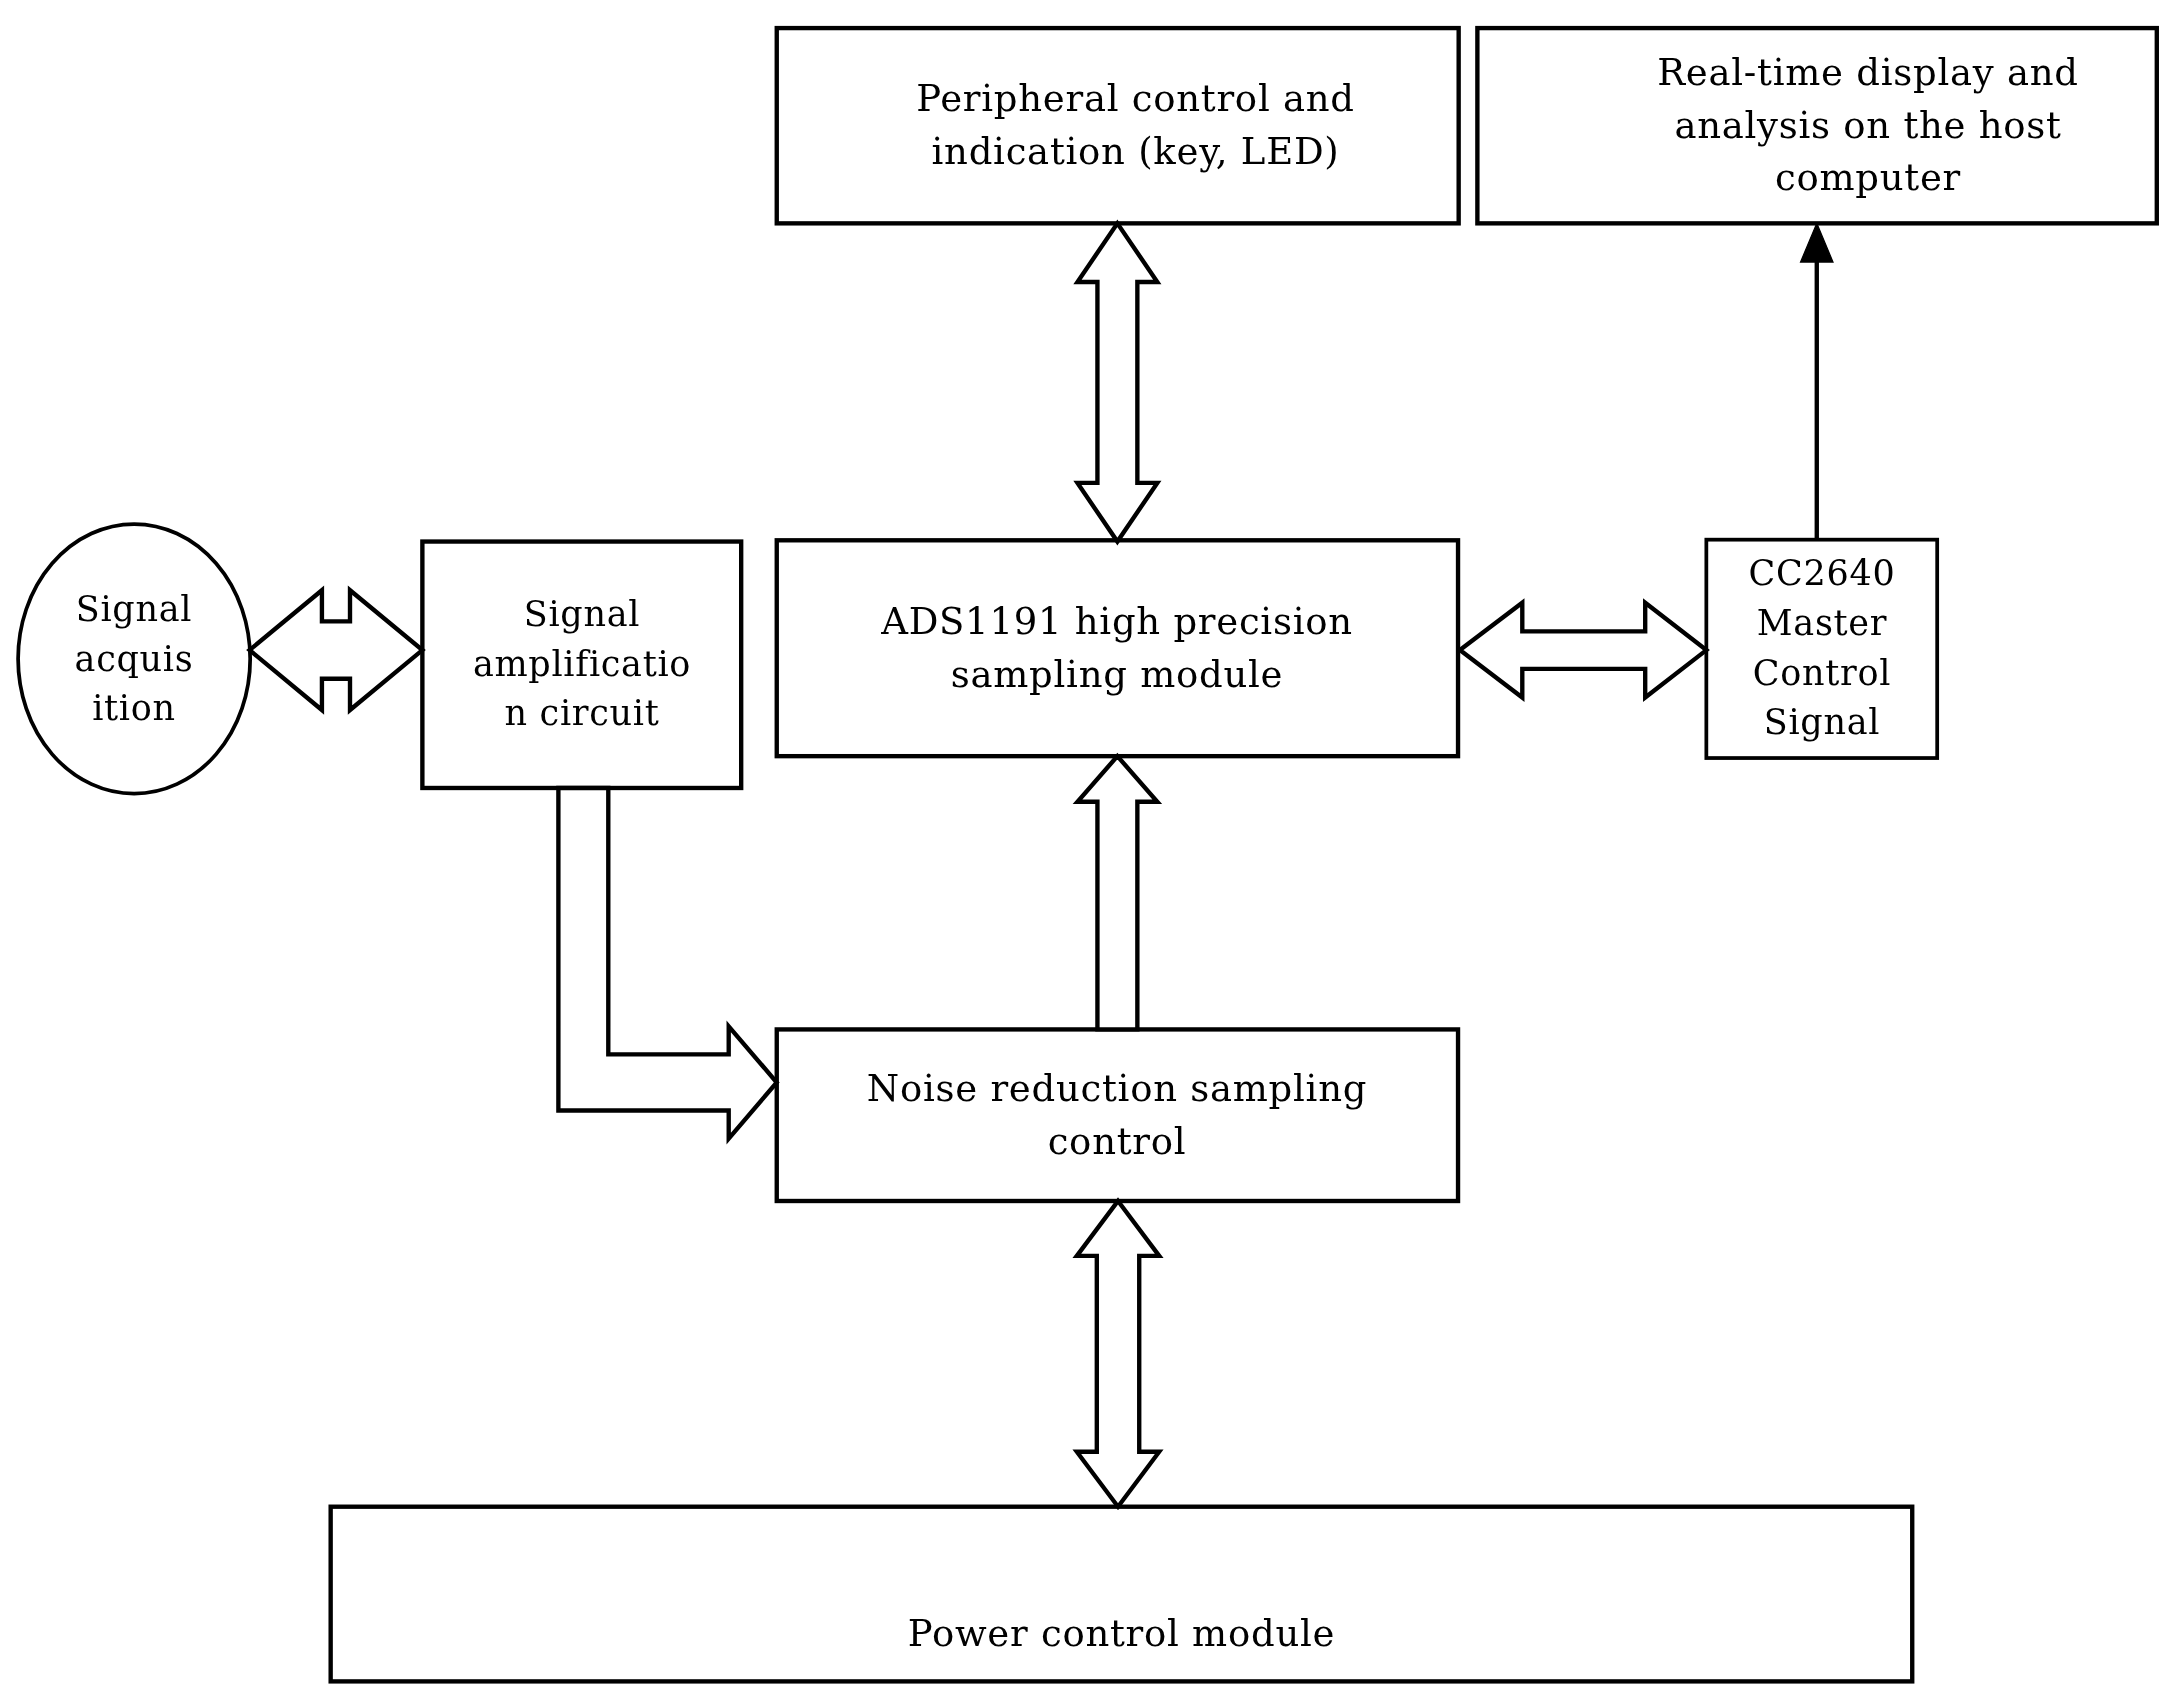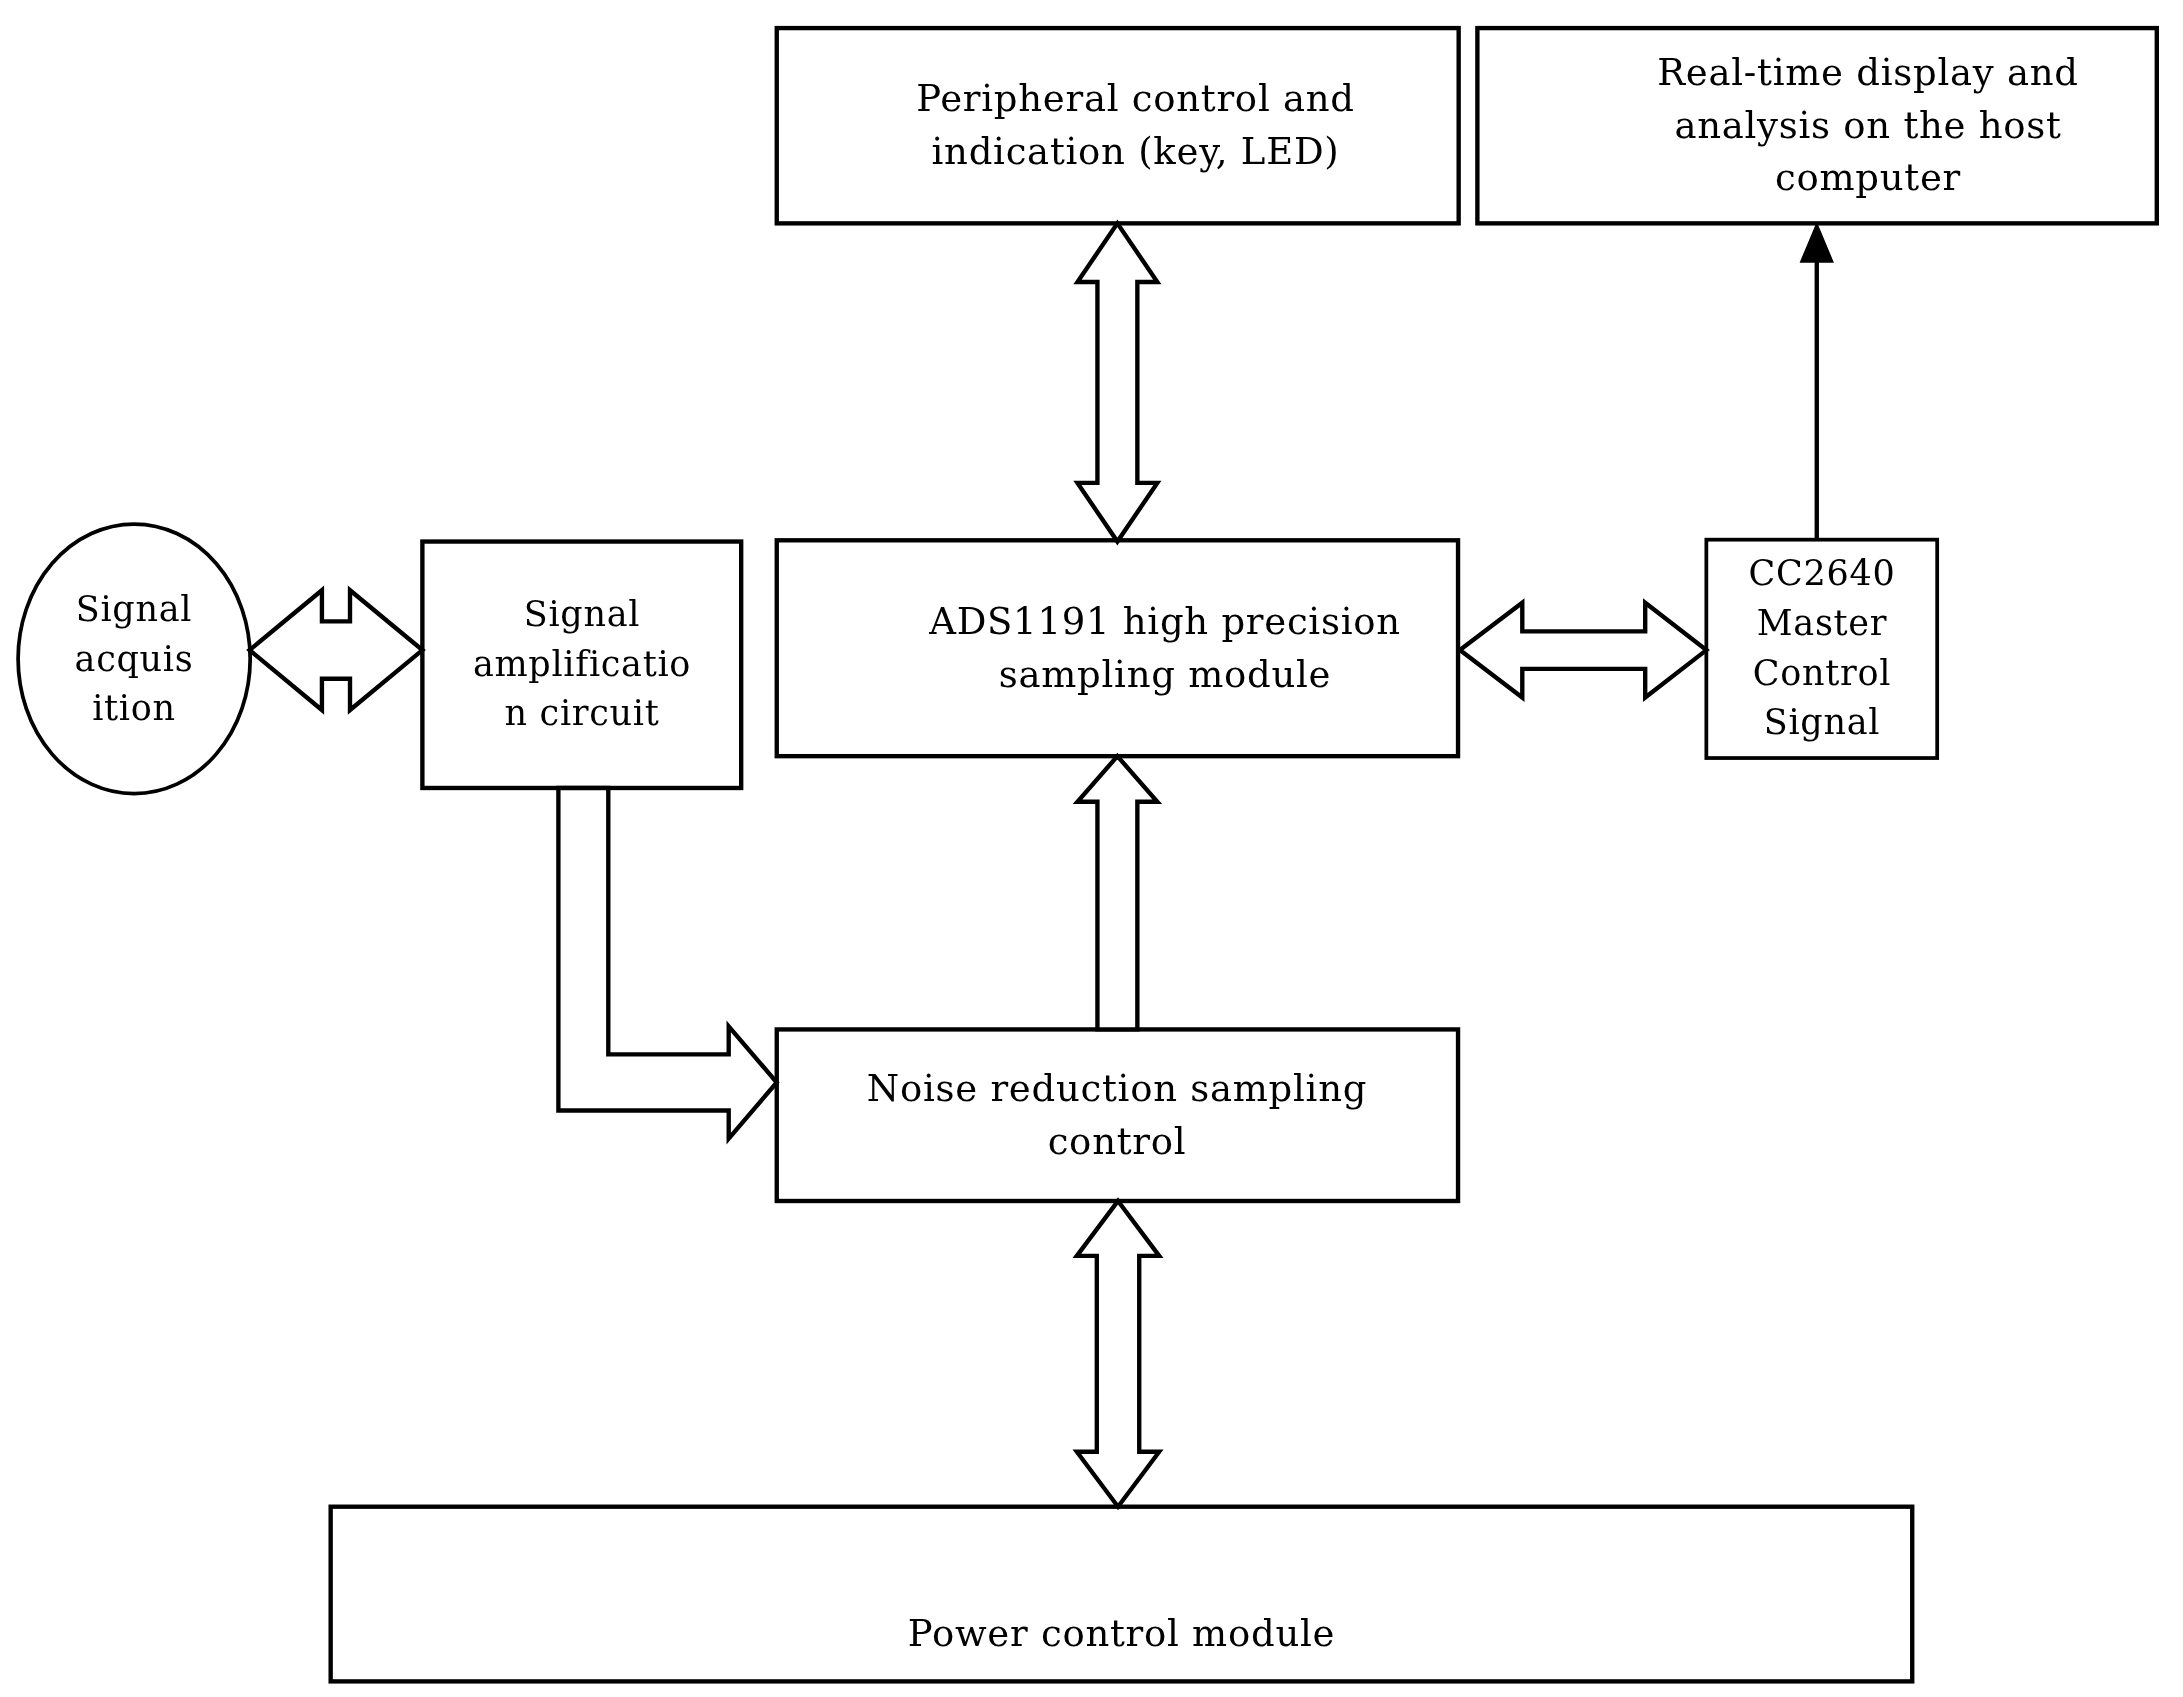--- a/index.html
+++ b/index.html
@@ -110,21 +110,21 @@
 amplificatio
 n  circuit</div>
 
   <div class="nodelabel f-lg" style="left:797px; top:31px; width:677px; height:190px;">Peripheral control and
 indication (key, LED)</div>
 
   <div class="nodelabel f-lg" style="left:1480px; top:31px; width:776px; height:190px;">Real-time display and
 analysis on the host
 computer</div>
 
-  <div class="nodelabel f-lg" style="left:779px; top:543px; width:676px; height:211px;margin-left:48px;">ADS1191 high precision
+  <div class="nodelabel f-lg" style="left:779px; top:543px; width:676px; height:211px;">ADS1191 high precision
 sampling module</div>
 
   <div class="nodelabel f-sm" style="left:1709px; top:542px; width:226px; height:213px;">CC2640
 Master
 Control
 Signal</div>
 
   <div class="nodelabel f-lg" style="left:779px; top:1032px; width:676px; height:167px;">Noise reduction sampling
 control</div>
 

